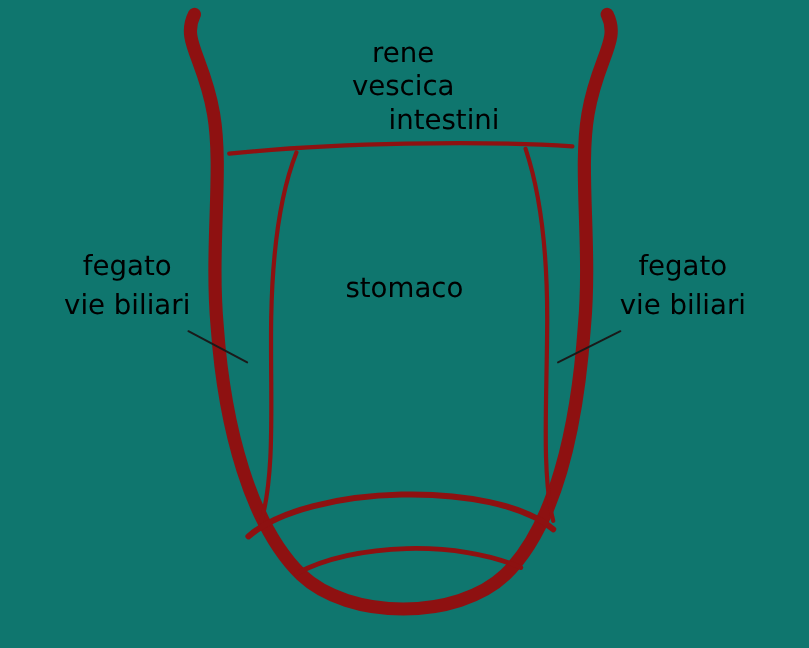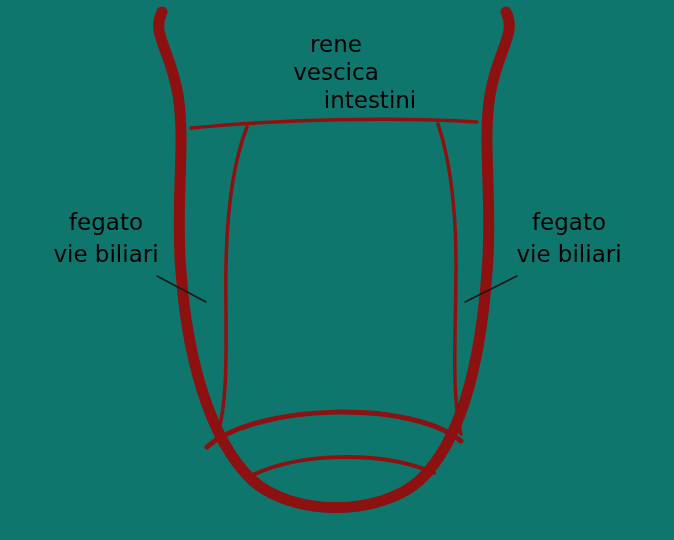--- a/index.html
+++ b/index.html
@@ -72,15 +72,16 @@
   <div class="label" style="left:336px; top:45px;">rene</div>
   <div class="label" style="left:336px; top:73px;text-align:right;">vescica</div>
   <div class="label" style="left:336px; top:101px;margin-left:34px;">intestini</div>
 
   <div class="label" style="left:106px; top:223px;">fegato</div>
   <div class="label" style="left:106px; top:255px;">vie biliari</div>
 
   <div class="label" style="left:569px; top:223px;">fegato</div>
   <div class="label" style="left:569px; top:255px;">vie biliari</div>
 
+  <div class="label" style="left:337px; top:241px;">stomaco</div>
 
 
 </div>
 
 </body></html>

